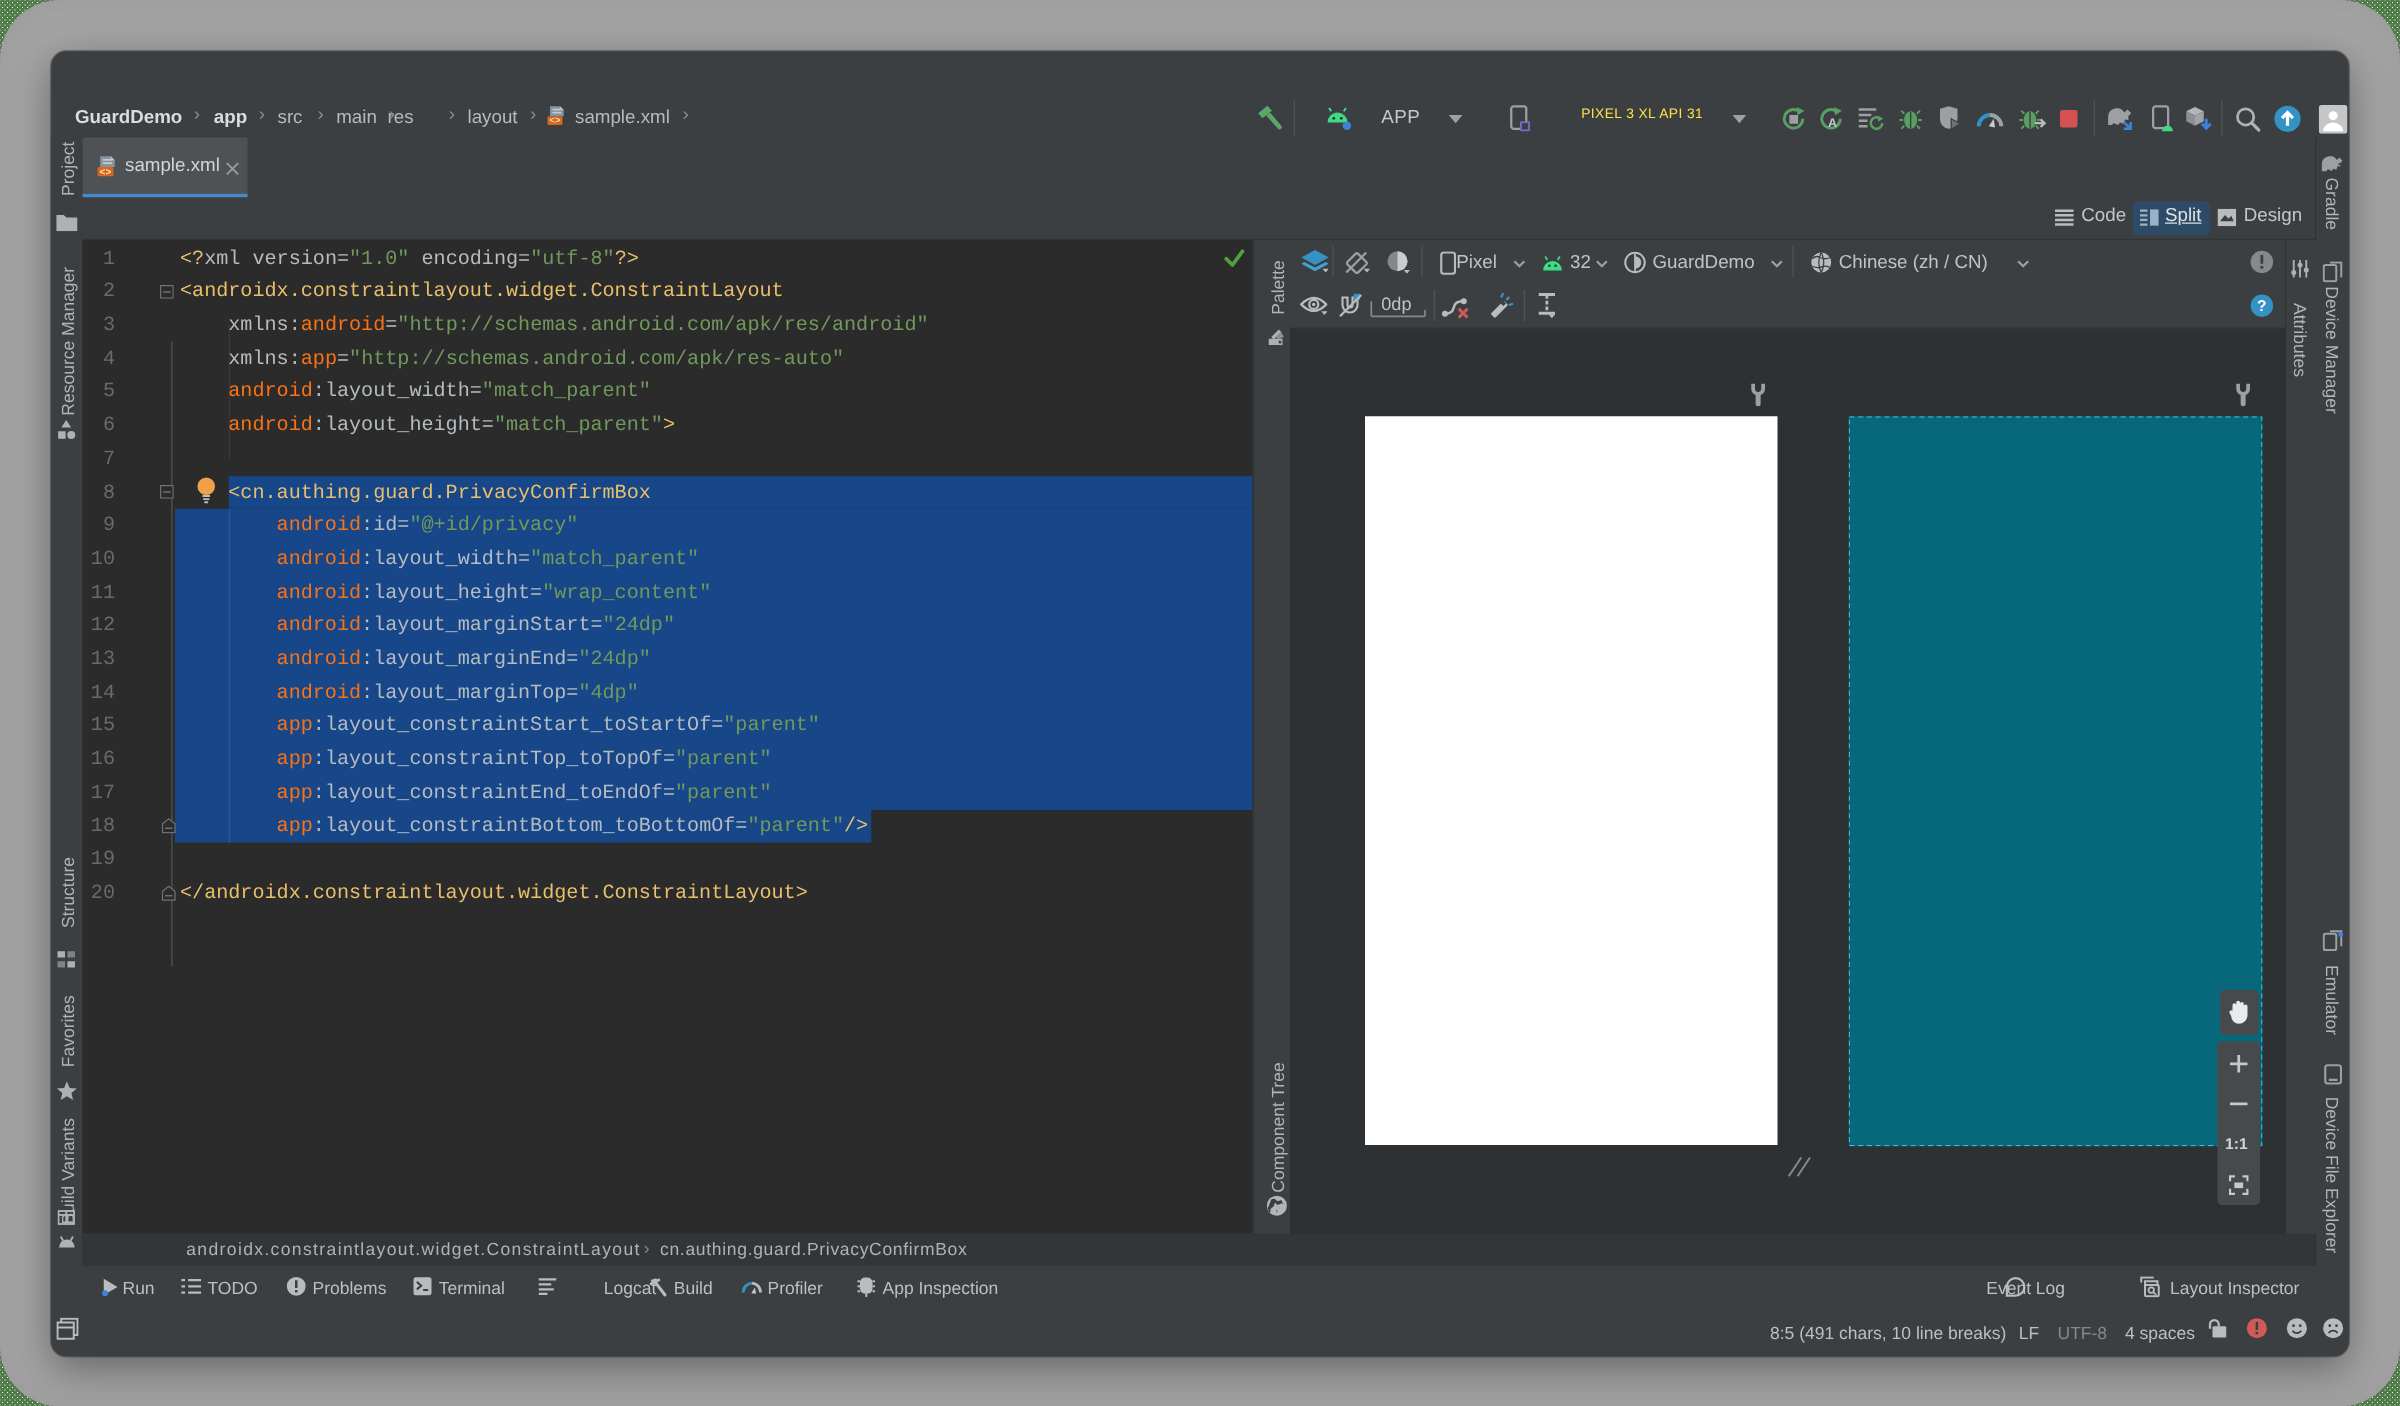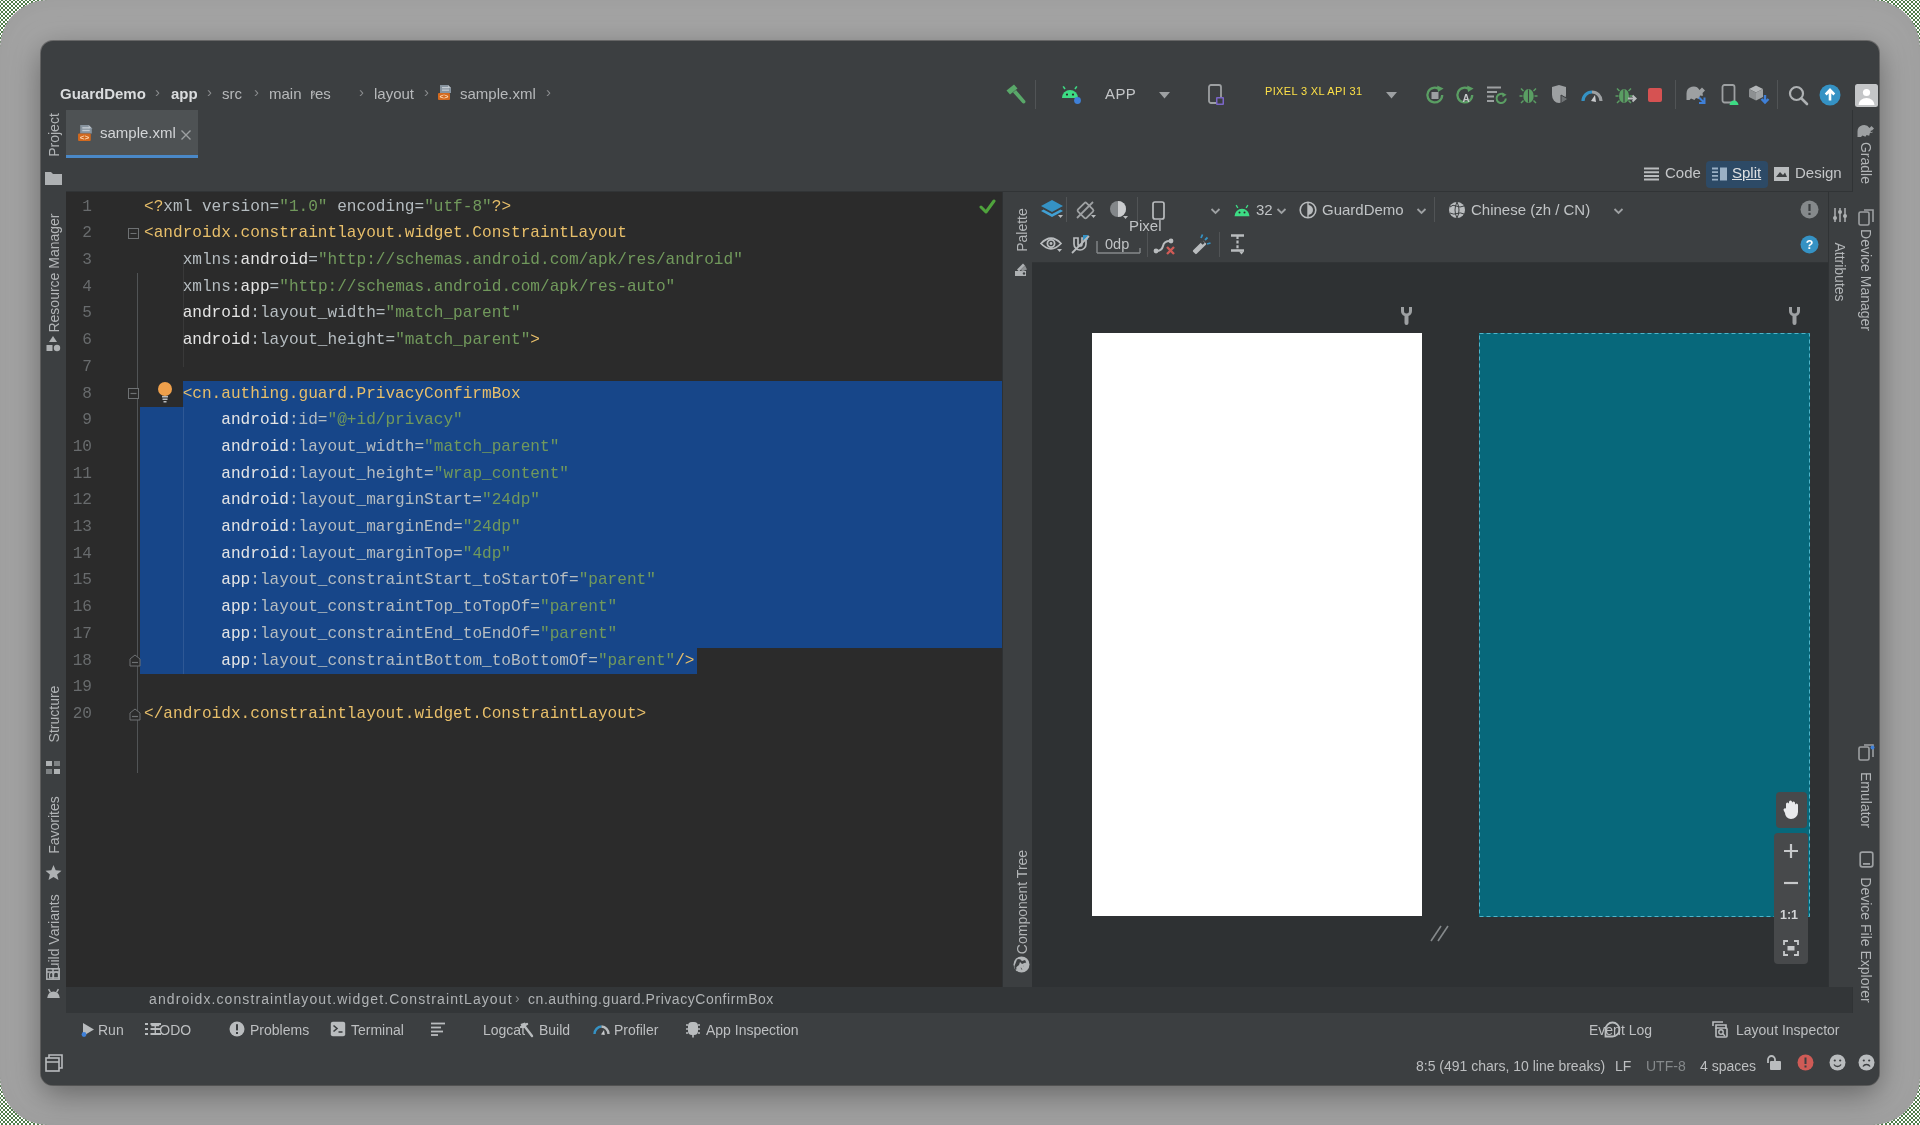--- a/index.html
+++ b/index.html
@@ -263,21 +263,21 @@
         <line x1="0" y1="12.6" x2="6" y2="12.6"></line>
       </g>
       <rect x="8" y="0.5" width="7" height="13" fill="#9ab0c5"></rect>
     </svg>
 <div class="t" style="left:1691px;top:123px;font-size:15px;color:#dee0e2;text-decoration:underline;">Split</div>
 <svg class="abs" style="left:1733px;top:126px" width="15" height="14" viewBox="0 0 15 14">
       <rect x="0" y="0" width="15" height="14" fill="#b9bcbe"></rect>
       <path d="M2 10 L6 5 l3 3 2 -2.5 2 4.5z" fill="#3c3f41"></path>
     </svg>
 <div class="t" style="left:1754px;top:123px;font-size:15px;color:#c4c6c8;">Design</div>
-<style>.y{color:#e8bf6a}.w{color:#b5bcc0}.p{color:#e5e5e5}.g{color:#71995c}#gut{position:absolute;left:25px;top:152.65px;width:26px;text-align:right;color:#686b6d;margin:0;}#codepre{position:absolute;left:103px;top:152.65px;margin:0;color:#b5bcc0;}.sel{position:absolute;background:#174689;}</style>
+<style>.y{color:#e8bf6a}.w{color:#b5bcc0}.p{color:#f97316}.g{color:#71995c}#gut{position:absolute;left:25px;top:152.65px;width:26px;text-align:right;color:#686b6d;margin:0;}#codepre{position:absolute;left:103px;top:152.65px;margin:0;color:#b5bcc0;}.sel{position:absolute;background:#174689;}</style>
 <div id="editor"></div>
 <div class="sel" style="left:141.6px;top:339.55px;width:819.4px;height:26.7px;"></div>
 <div class="sel" style="left:99px;top:366.25px;width:862px;height:240.3px;"></div>
 <div class="sel" style="left:99px;top:606.55px;width:557px;height:26.7px;"></div>
 <div class="abs" style="left:141.6px;top:366px;width:1px;height:267px;background:rgba(255,255,255,.10);"></div>
 <div class="abs" style="left:141.6px;top:219px;width:1px;height:107px;background:rgba(255,255,255,.07);"></div>
 <div class="abs" style="left:96px;top:232px;width:1px;height:500px;background:#515456;"></div>
 <pre id="gut" class="code">1
 2
 3
@@ -360,21 +360,21 @@
     </svg>
 <svg class="abs" style="left:1068px;top:159px" width="21" height="20" viewBox="0 0 21 20">
       <circle cx="9" cy="9" r="8" fill="#83878a"></circle>
       <path d="M9 1 a8 8 0 0 1 0 16z" fill="#caccce"></path>
       <path d="M14 16 h5 l-2.5 3z" fill="#b9bcbe"></path>
     </svg>
 <div class="abs" style="left:1096px;top:156px;width:1px;height:25px;background:#515456;"></div>
 <svg class="abs" style="left:1111px;top:160px" width="13" height="19" viewBox="0 0 13 19">
       <rect x="1" y="1" width="11" height="17" rx="2" fill="none" stroke="#b9bcbe" stroke-width="1.7"></rect>
     </svg>
-<div class="t dt" style="left:1088px;top:160px;margin-top:16px;">Pixel</div>
+<div class="t dt" style="left:1124px;top:160px;">Pixel</div>
 <svg class="abs" style="left:1169px;top:166px" width="11" height="8" viewBox="0 0 11 8">
       <path d="M1.5 2 l4 4 4 -4" stroke="#9da0a2" stroke-width="1.8" fill="none"></path>
     </svg>
 <svg class="abs" style="left:1191px;top:162px" width="20" height="15" viewBox="0 0 24 18">
       <path d="M3 16 a9 9 0 0 1 18 0 z" fill="#3ddc84"></path>
       <line x1="7" y1="6" x2="5" y2="2.6" stroke="#3ddc84" stroke-width="1.7"></line>
       <line x1="17" y1="6" x2="19" y2="2.6" stroke="#3ddc84" stroke-width="1.7"></line>
       <circle cx="9" cy="11.5" r="1.2" fill="#2b2b2b"></circle>
       <circle cx="15" cy="11.5" r="1.2" fill="#2b2b2b"></circle>
     </svg>
@@ -519,21 +519,21 @@
 <svg class="abs" style="left:104px;top:981px" width="16" height="14" viewBox="0 0 16 14">
       <g stroke="#b9bcbe" stroke-width="1.8">
         <line x1="0" y1="2" x2="3" y2="2"></line>
         <line x1="0" y1="7" x2="3" y2="7"></line>
         <line x1="0" y1="12" x2="3" y2="12"></line>
         <line x1="5.5" y1="2" x2="16" y2="2"></line>
         <line x1="5.5" y1="7" x2="16" y2="7"></line>
         <line x1="5.5" y1="12" x2="16" y2="12"></line>
       </g>
     </svg>
-<div class="tw" style="left:110px;">TODO</div>
+<div class="tw" style="left:125px;">TODO</div>
 <svg class="abs" style="left:188px;top:980px" width="16" height="16" viewBox="0 0 16 16">
       <circle cx="8" cy="8" r="7.5" fill="#b9bcbe"></circle>
       <rect x="7" y="3.2" width="2" height="6.2" fill="#3c3f41"></rect>
       <rect x="7" y="11" width="2" height="2" fill="#3c3f41"></rect>
     </svg>
 <div class="tw" style="left:209px;">Problems</div>
 <svg class="abs" style="left:289px;top:980px" width="16" height="16" viewBox="0 0 16 16">
       <rect x="0.8" y="0.8" width="14.4" height="14.4" rx="2" fill="#b9bcbe"></rect>
       <path d="M3.5 4.5 l3.5 3 -3.5 3" stroke="#3c3f41" stroke-width="1.6" fill="none"></path>
       <line x1="8.5" y1="11" x2="12.5" y2="11" stroke="#3c3f41" stroke-width="1.6"></line>

